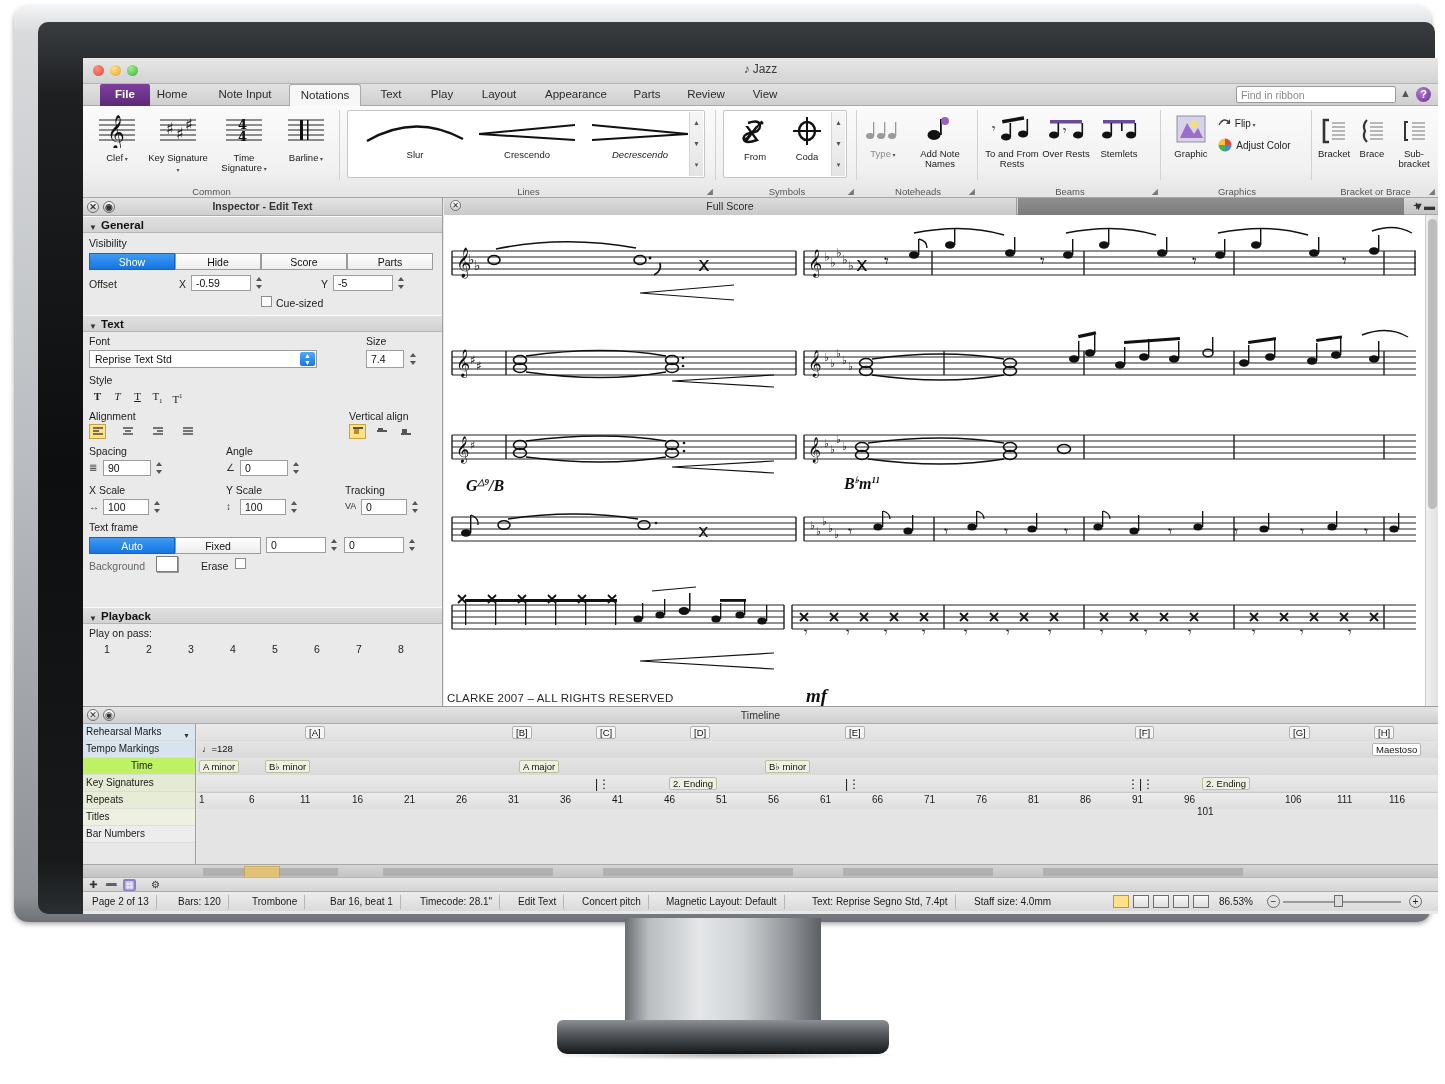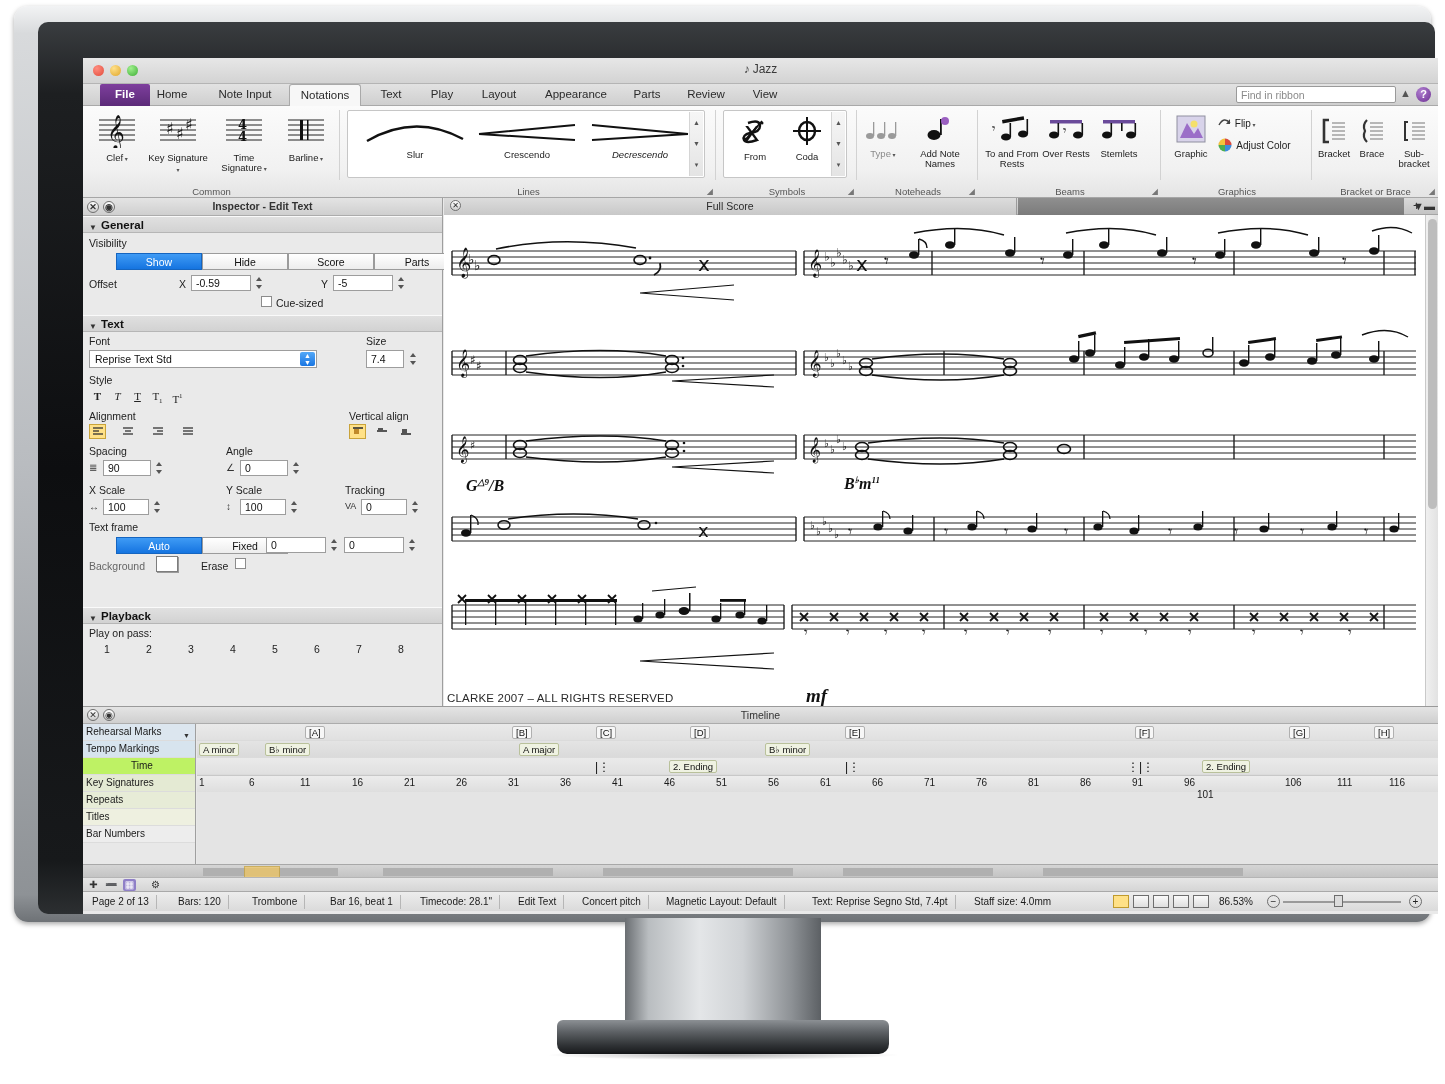--- a/index.html
+++ b/index.html
@@ -141,21 +141,21 @@
     position:relative; height:17px; line-height:16px;
     background:linear-gradient(180deg,#e0e0e0,#d2d2d2);
     border-top:1px solid #fafafa; border-bottom:1px solid #b6b6b6;
     font-weight:bold; font-size:11.5px; padding-left:18px; color:#111;
   }
   .sect-header .tri { position:absolute; left:6px; top:3px; font-size:8px; color:#333; }
   .lbl { position:absolute; font-size:10.5px; color:#222; }
   .seg {
     position:absolute; height:17px; line-height:16px; text-align:center;
     border:1px solid #9b9b9b; background:linear-gradient(180deg,#fff,#ededed);
-    font-size:10.5px; color:#111;margin-left:27px;
+    font-size:10.5px; color:#111;
   }
   .seg.on { background:linear-gradient(180deg,#3f9bf5,#1574e0); color:#fff; border-color:#1565c0; }
   .fld {
     position:absolute; height:16px; background:#fff; border:1px solid #9d9d9d;
     font-size:10.5px; color:#111; padding-left:4px; line-height:15px;
   }
   .stepper { position:absolute; width:12px; height:16px; }
   .stepper:before, .stepper:after {
     content:''; position:absolute; left:3px; border-left:3px solid transparent; border-right:3px solid transparent;
   }
@@ -1186,20 +1186,24 @@
               <span class="tag rehearsal" style="left:108px;">[A]</span>
               <span class="tag rehearsal" style="left:315px;">[B]</span>
               <span class="tag rehearsal" style="left:399px;">[C]</span>
               <span class="tag rehearsal" style="left:493px;">[D]</span>
               <span class="tag rehearsal" style="left:648px;">[E]</span>
               <span class="tag rehearsal" style="left:938px;">[F]</span>
               <span class="tag rehearsal" style="left:1092px;">[G]</span>
               <span class="tag rehearsal" style="left:1177px;">[H]</span>
             </div>
 
+            <div class="tl-row alt">
+              <span class="tag plain" style="left:2px;">♩=128</span>
+              <span class="tag" style="left:1175px;background:#fff;">Maestoso</span>
+            </div>
 
 
             <div class="tl-row alt">
               <span class="tag key" style="left:2px;">A minor</span>
               <span class="tag key" style="left:68px;">B♭ minor</span>
               <span class="tag key" style="left:322px;">A major</span>
               <span class="tag key" style="left:568px;">B♭ minor</span>
             </div>
 
             <div class="tl-row">

